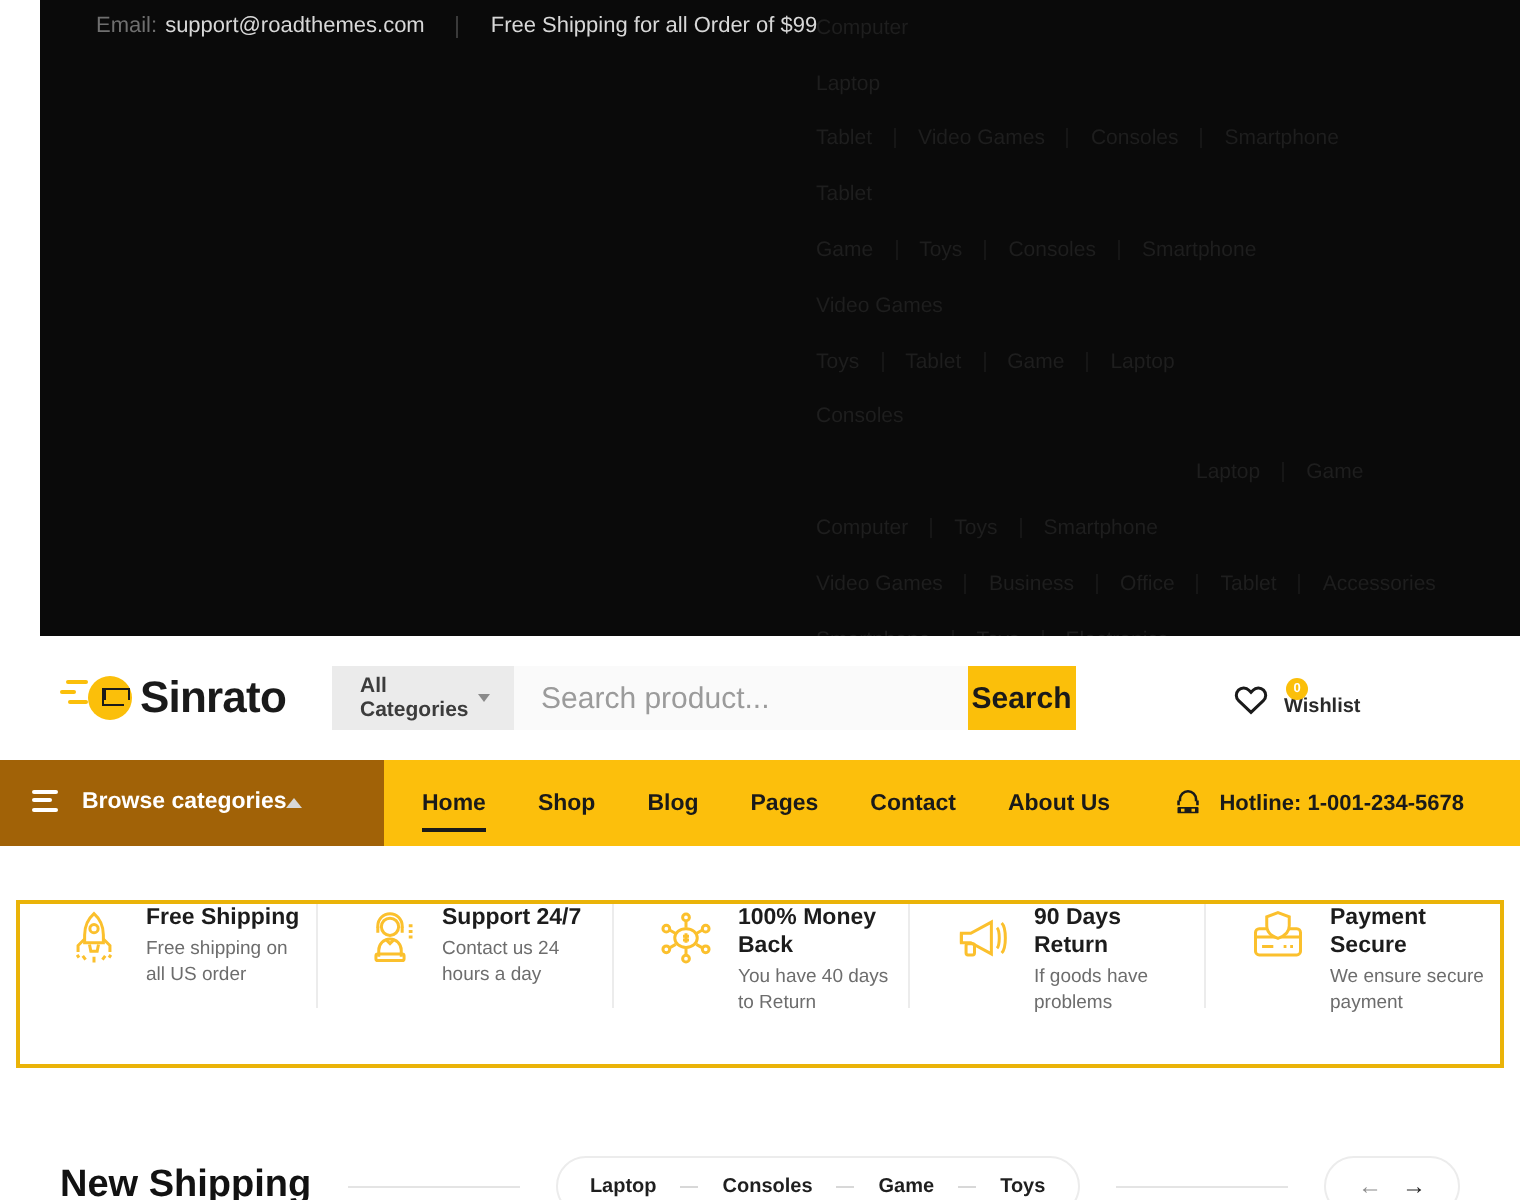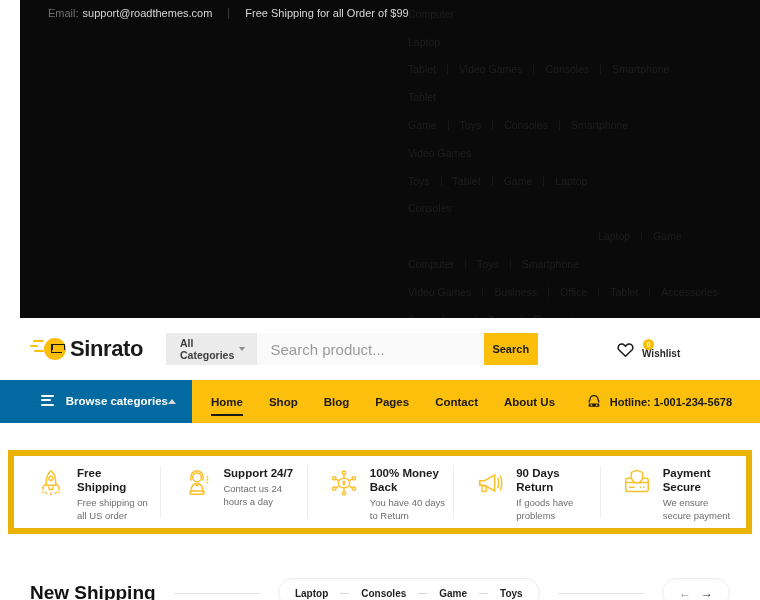--- a/index.html
+++ b/index.html
@@ -144,21 +144,21 @@
     padding: 0 14px;
     font-size: 15px;
     color: #555;
     font-family: "Liberation Sans", sans-serif;
   }
   .search-input::placeholder { color: #9b9b9b; }
   .search-btn {
     width: 76px;
     background: #fbbf0a;
     border: none;
-    font-size: 11px;
+    font-size: 15px;
     font-weight: bold;
     color: #1a1a1a;
     cursor: pointer;
     font-family: "Liberation Sans", sans-serif;
   }
 
   .wishlist {
     display: flex;
     align-items: center;
     margin-left: 78px;
@@ -191,28 +191,28 @@
   
   .navbar {
     position: relative;
     width: 760px; height: 43px;
     background: #fcbf0c;
     display: flex;
     align-items: stretch;
   }
   .browse {
     width: 192px;
-    background: #0369a1;
+    background: #a16207;
     display: flex;
     align-items: center;
     padding: 0 16px;
     color: #ffffff;
     font-size: 11.5px;
     font-weight: bold;
-    justify-content: flex-end;
+    justify-content: flex-start;
     cursor: pointer;
   }
   .browse-left { display: flex; align-items: center; }
   .burger { display: inline-block; width: 13px; margin-right: 12px; }
   .burger i {
     display: block; height: 2px; background: #fff;
     margin-bottom: 2.4px; border-radius: 1px;
   }
   .burger i:nth-child(2){ width: 10px; }
   .browse .caret {
@@ -255,25 +255,25 @@
     color: #1a1a1a;
   }
   .phone-ico { margin-right: 9px; display: flex; }
 
   
   .features-outer {
     padding: 27px 8px 0 8px;
     background: #fff;
   }
   .features {
-    border: 6px solid #eab308;
+    border: 2px solid #eab308;
     background: #fff;
     height: 84px;
     display: flex;
-    align-items: center;
+    align-items: flex-start;
   }
   .feat {
     flex: 1;
     display: flex;
     align-items: flex-start;
     padding: 0 8px 0 22px;
     height: 52px;
     position: relative;
   }
   .feat + .feat:before {

